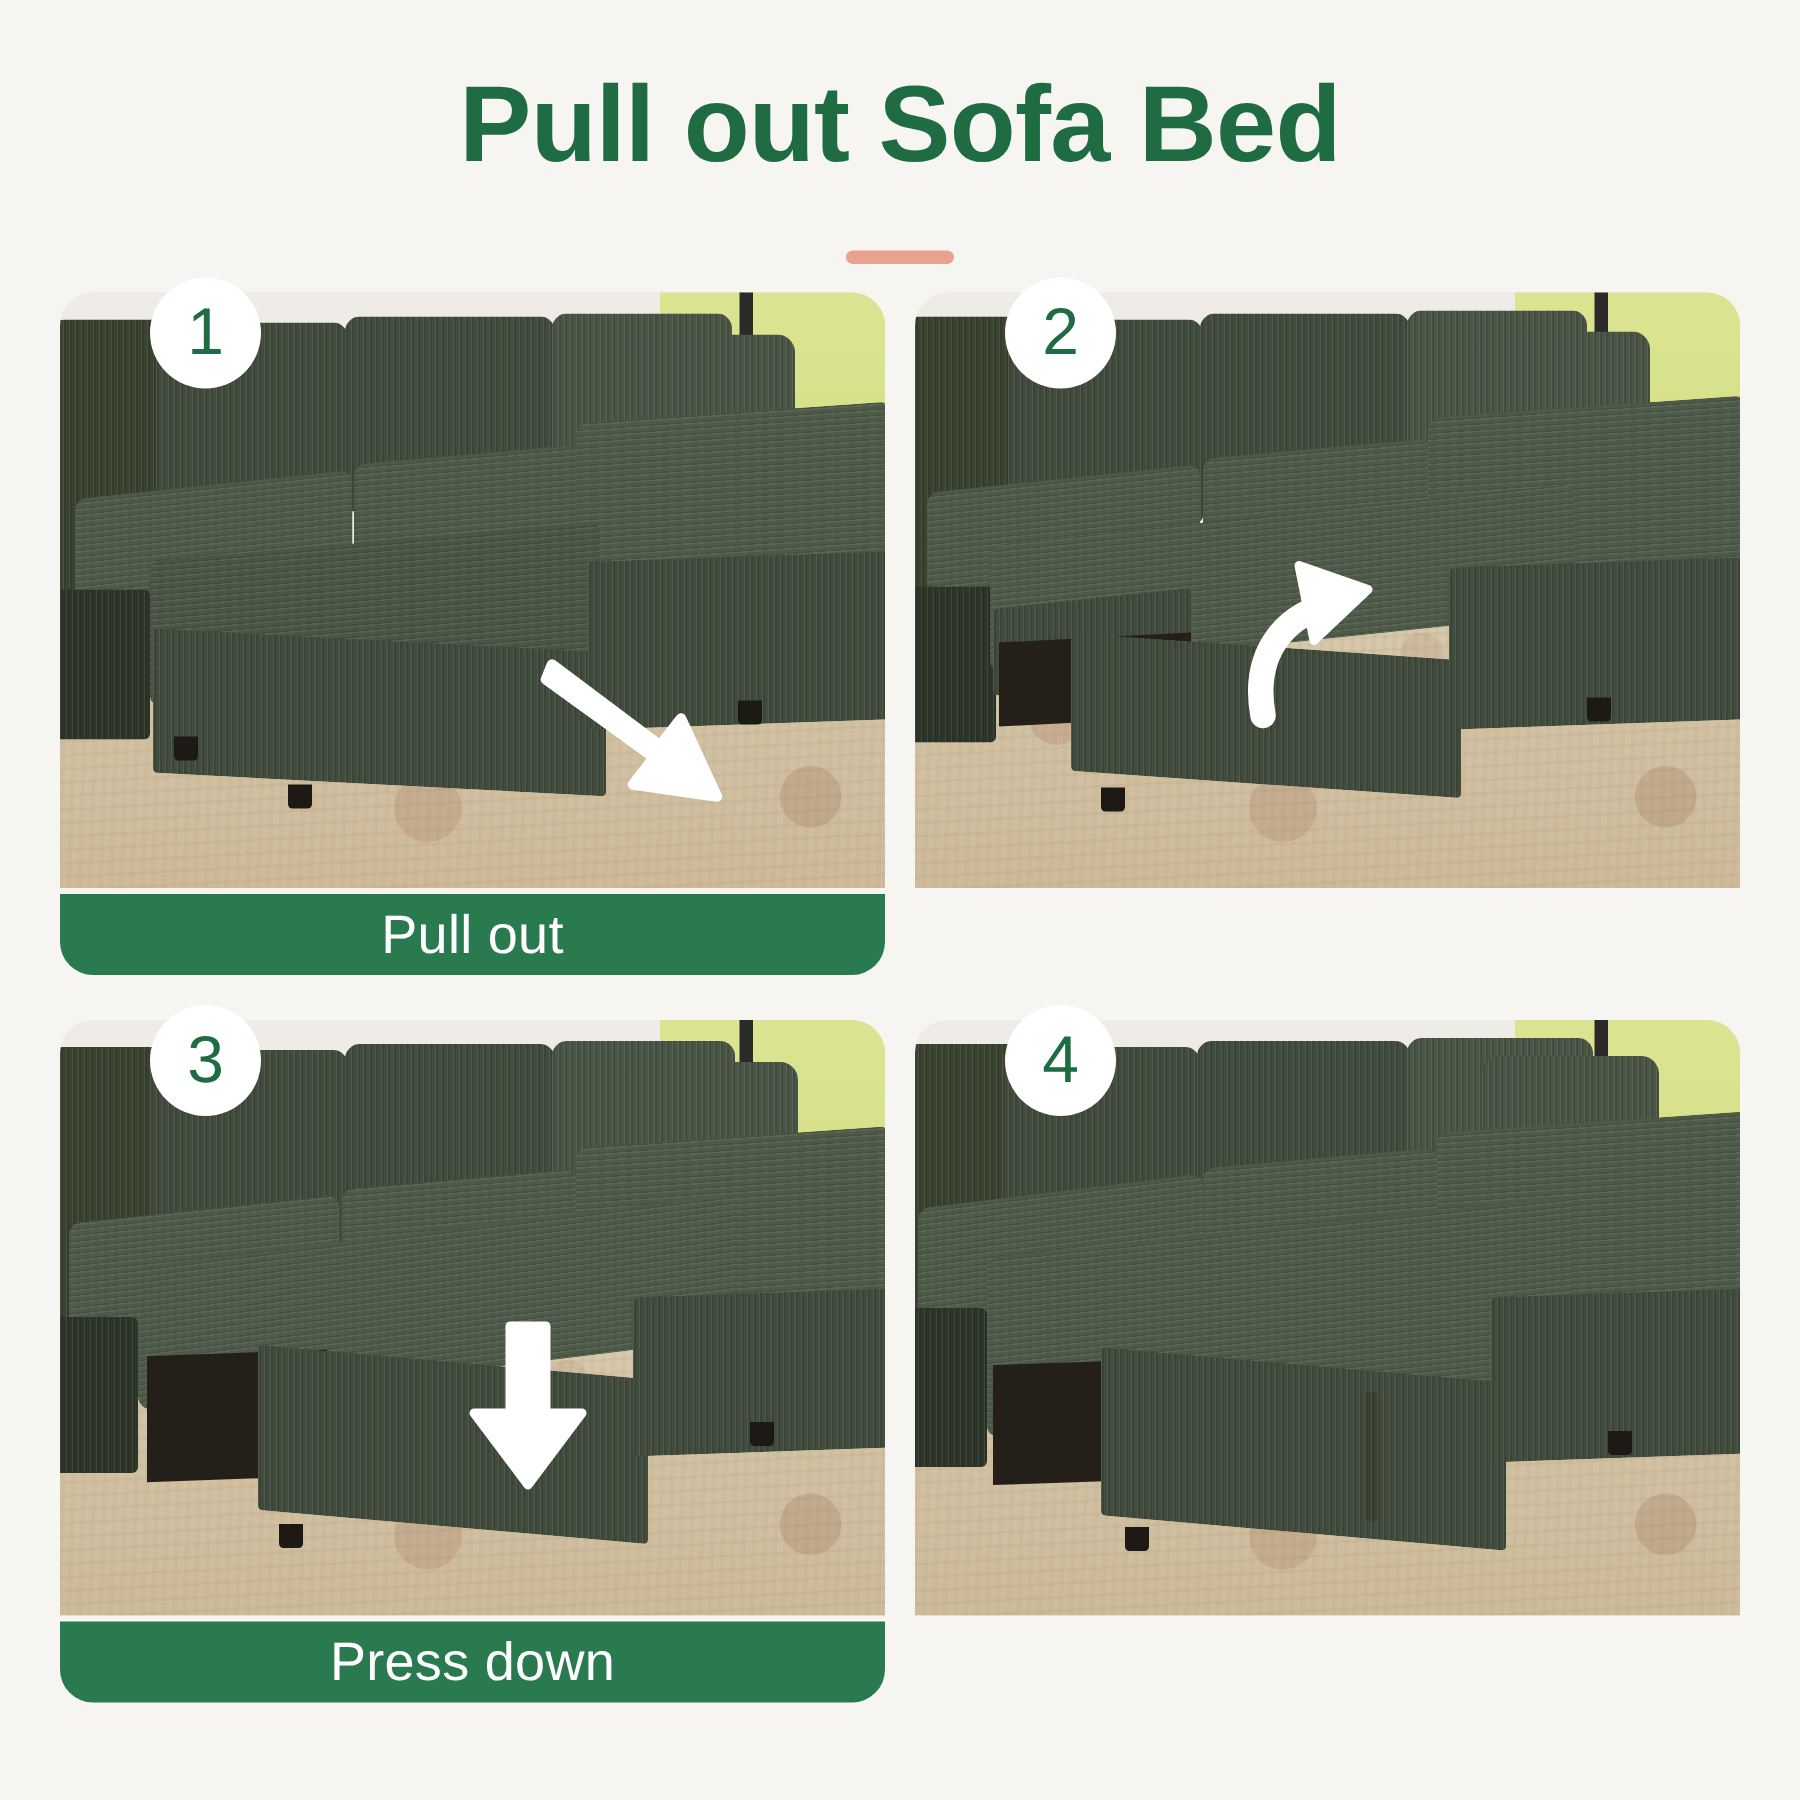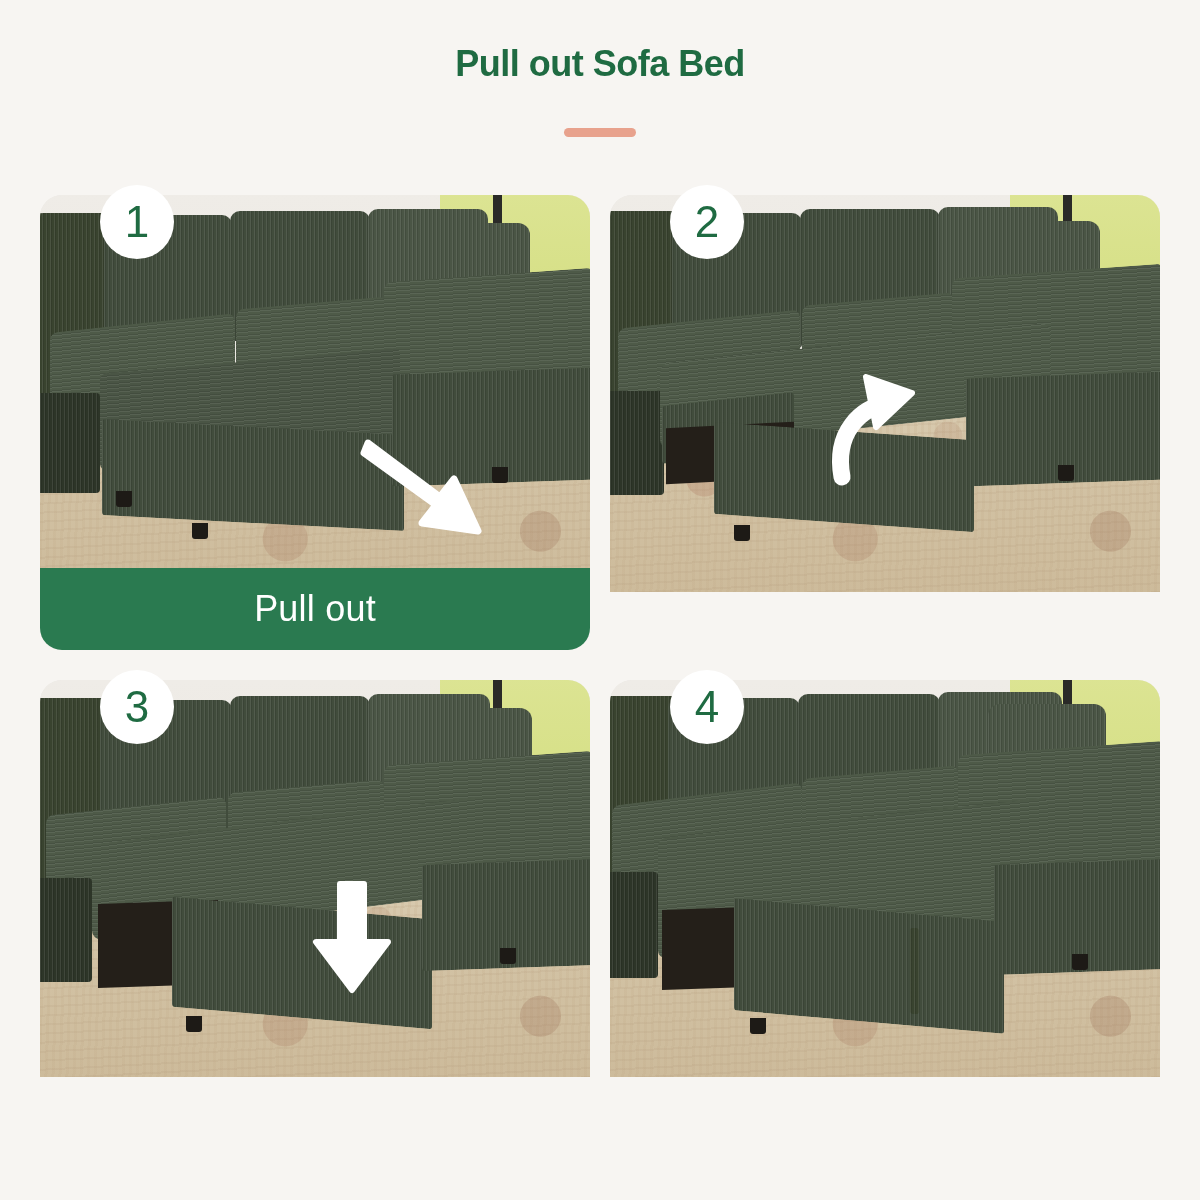--- a/index.html
+++ b/index.html
@@ -21,21 +21,21 @@
 
   
   .header {
     position: absolute;
     top: 44px;
     left: 0;
     width: 1200px;
     text-align: center;
   }
   .page-title {
-    font-size: 36px;
+    font-size: 72px;
     font-weight: 700;
     color: #1f6b42;
     letter-spacing: -0.5px;
     line-height: 1.1;
   }
   .title-divider {
     width: 72px;
     height: 9px;
     border-radius: 5px;
     background: #e8a28d;
@@ -186,21 +186,21 @@
     color: #1f6b42;
     z-index: 5;
     line-height: 1;
   }
 
   
   .caption {
     position: absolute;
     bottom: 0; left: 0;
     width: 550px;
-    height: 82px;
+    height: 54px;
     background: #2a7a50;
     border-radius: 0 0 22px 22px;
     display: flex;
     align-items: center;
     justify-content: center;
     color: #ffffff;
     font-size: 36px;
     font-weight: 400;
     letter-spacing: 0.2px;
   }
@@ -316,20 +316,21 @@
         <div class="cord" style="left:382px; top:182px; width:174px; height:106px; border-radius:4px; transform:skewY(-2deg);"></div>
         <div class="leg" style="left:146px; top:336px;"></div>
         <div class="leg" style="left:460px; top:268px;"></div>
 
         <svg class="arrow-svg" style="left:262px; top:198px;" width="100" height="120" viewBox="0 0 100 120">
           <path d="M38 6 L62 6 L62 64 L86 64 L50 112 L14 64 L38 64 Z" fill="#ffffff" stroke="#ffffff" stroke-width="6" stroke-linejoin="round"></path>
         </svg>
       </div>
 
       <div class="badge">3</div>
+      <div class="caption">Press down</div>
     </div>
 
     <div class="step-card">
       <div class="photo">
         <div class="wall"></div>
         <div class="window"></div>
         <div class="window-mullion"></div>
         <div class="window-sill"></div>
         <div class="floor-strip"></div>
         <div class="rug"></div>

